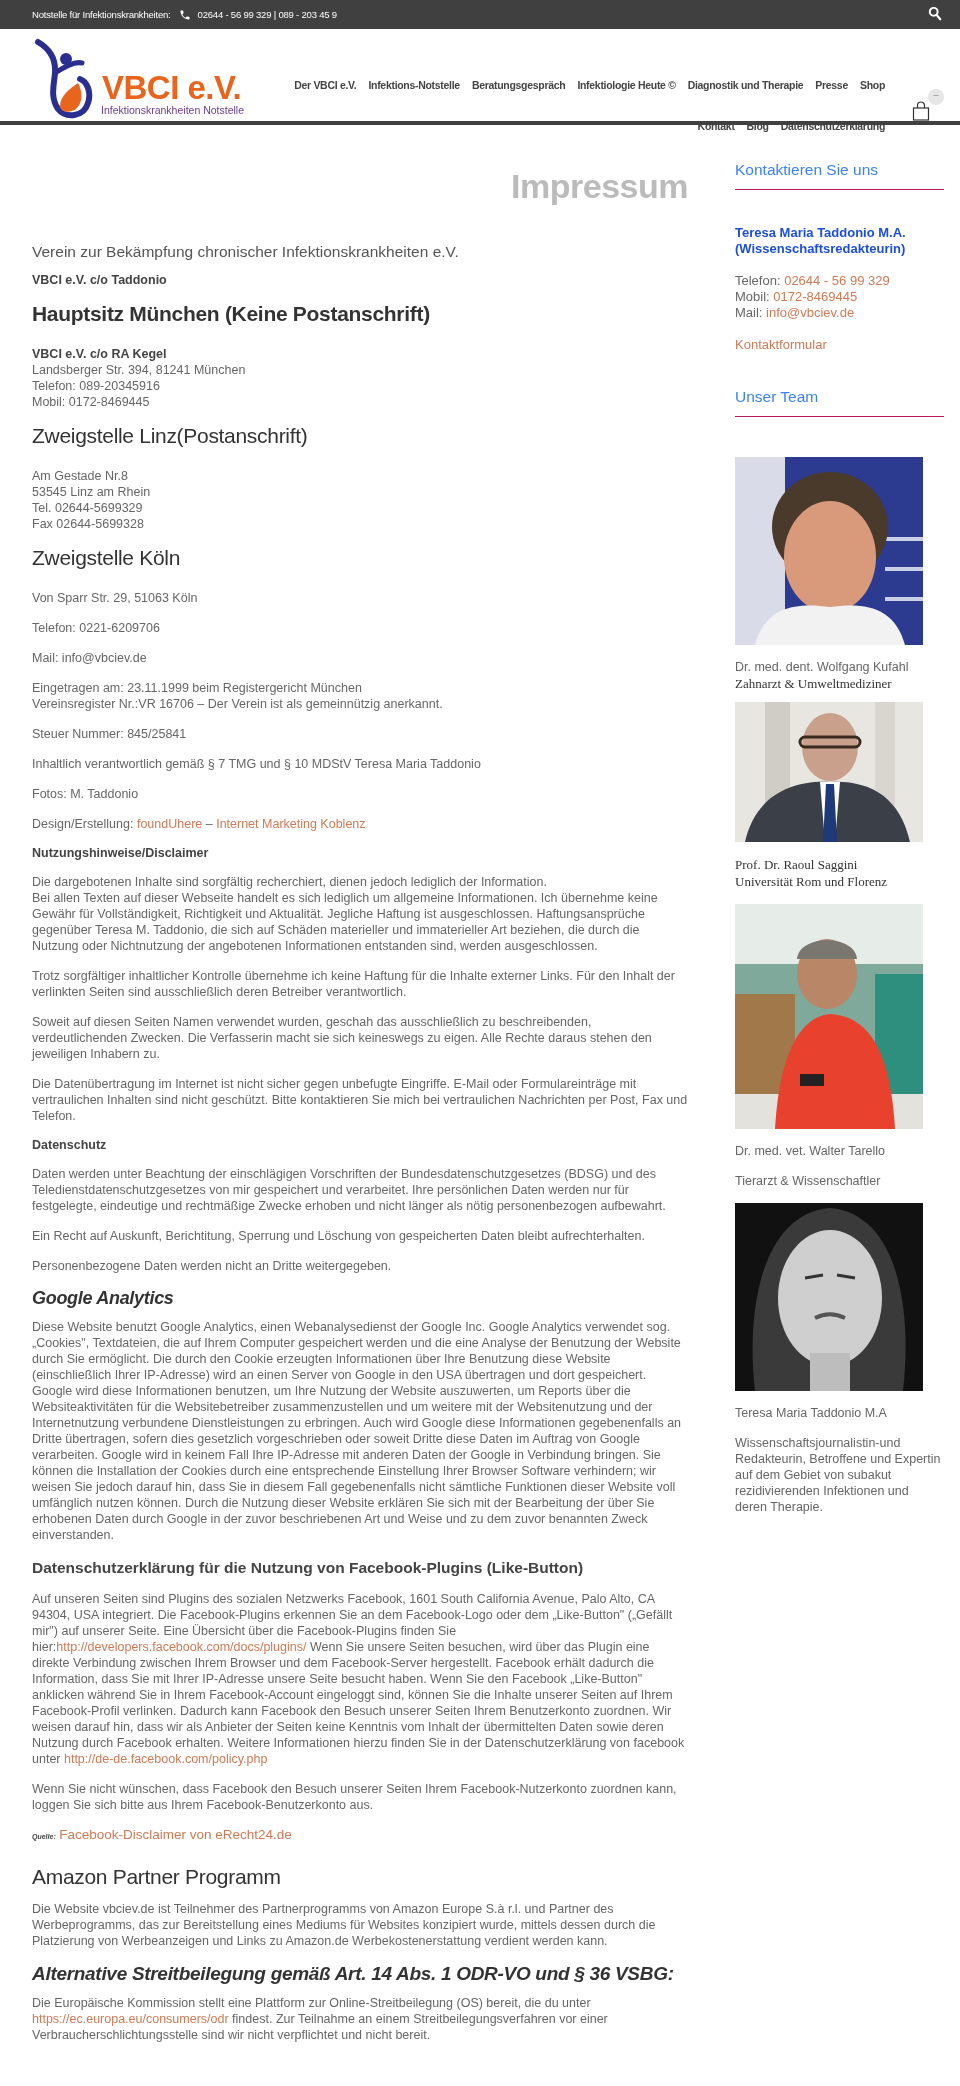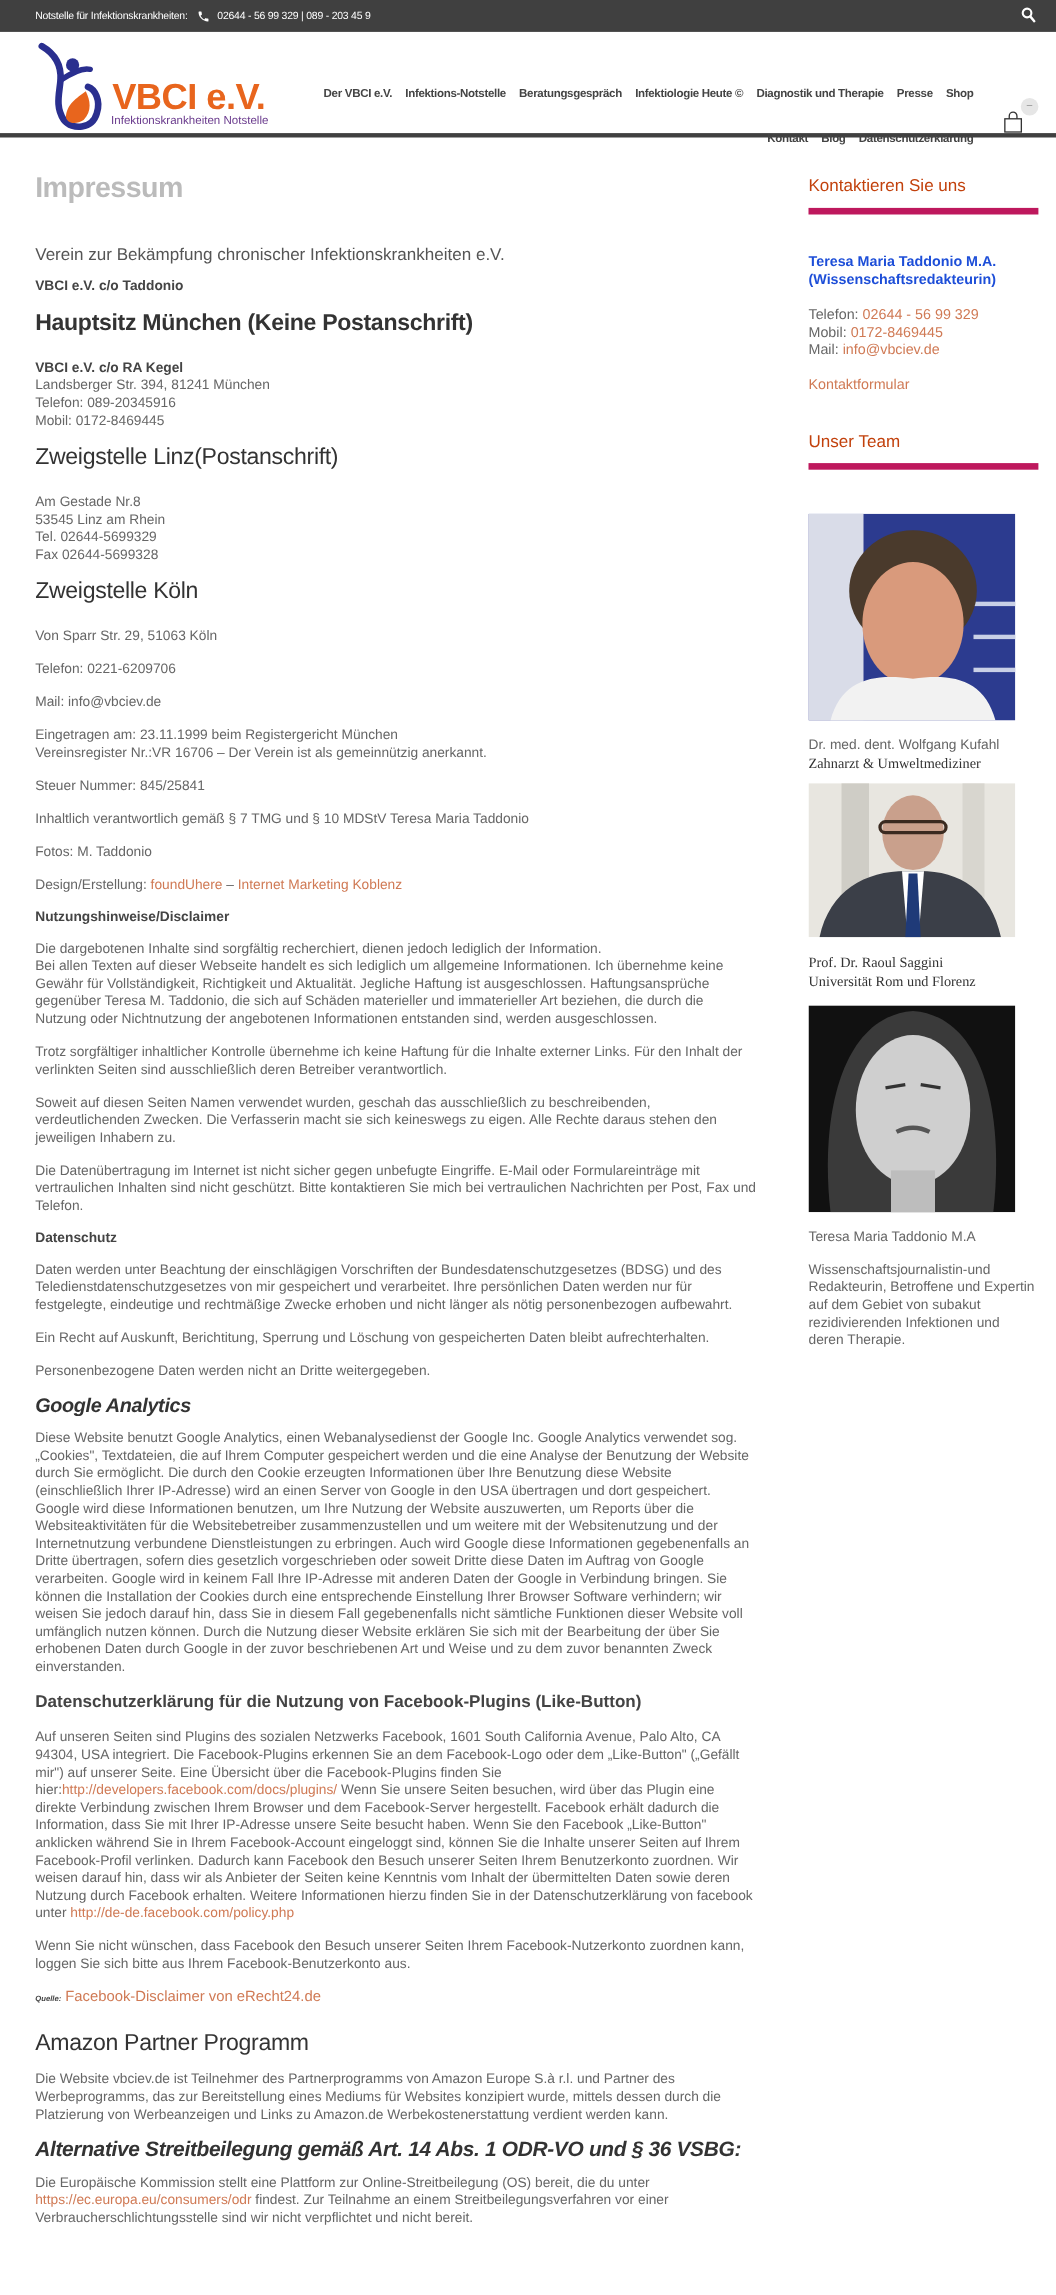--- a/index.html
+++ b/index.html
@@ -24,35 +24,35 @@
   .nav-row.r2 { top: 91px; }
   .nav-row a { color: #444; font-weight: bold; font-size: 10.5px; letter-spacing: -0.3px; font-family: "Liberation Sans", sans-serif; }
   .cart-icon { position: absolute; right: 30px; top: 72px; width: 18px; height: 20px; cursor: pointer; }
   .cart-badge { position: absolute; right: 16px; top: 60px; width: 16px; height: 16px; border-radius: 50%; background: #e6e6e6; color: #888; font-size: 9px; text-align: center; line-height: 12px; }
 
   
   .page { display: flex; padding-top: 0; }
   .main { width: 720px; padding: 0 32px 40px 32px; }
   .sidebar { width: 240px; padding: 0 16px 40px 15px; }
 
-  .page-title { text-align: left; color: #bbb; font-size: 26px; margin-top: 30px; font-family: "Liberation Sans", sans-serif; letter-spacing: -0.5px; }
+  .page-title { text-align: right; color: #bbb; font-size: 34px; margin-top: 42px; font-family: "Liberation Sans", sans-serif; letter-spacing: -0.5px; }
 
   .main p { line-height: 16px; margin-bottom: 14px; color: #666; }
   .main p.lead { font-size: 15.5px; color: #555; margin-top: 38px; margin-bottom: 12px; }
   .main .strong { font-weight: bold; color: #444; }
   .main h2 { font-size: 21px; color: #333; margin: 12px 0 20px; font-weight: normal; letter-spacing: -0.3px; }
   .main h2.bold { font-weight: bold; }
   .main h2.italic { font-style: italic; font-weight: bold; font-size: 18px; margin: 6px 0 10px; }
   .main h3 { font-size: 15.5px; color: #444; font-weight: bold; margin: 16px 0 14px; }
   .main h4 { font-size: 12.5px; font-weight: bold; color: #444; margin: 0 0 14px; }
   .quelle-label { font-size: 7px; font-style: italic; font-weight: bold; color: #444; }
   .quelle-link { font-size: 13.5px; }
 
   
-  .widget-title { font-size: 15.5px; color: #c2410c; padding-bottom: 10px; border-bottom: 6px solid #be185d; margin-top: 36px; }
+  .widget-title { font-size: 15.5px; color: #3b82f6; padding-bottom: 10px; border-bottom: 1px solid #be185d; margin-top: 36px; }
   .widget-title.team { }
   .contact-name { font-weight: bold; color: #1d4ed8; font-size: 13px; line-height: 16px; margin-top: 35px; }
   .contact-lines { margin-top: 16px; line-height: 16px; font-size: 13px; color: #666; }
   .contact-form { display: block; margin-top: 16px; font-size: 13px; }
   .team-member { margin-top: 28px; }
   .team-photo { width: 188px; display: block; }
   .team-name { margin-top: 14px; font-size: 12.5px; color: #666; line-height: 16px; }
   .team-role-serif { font-family: "Liberation Serif", serif; color: #333; font-size: 13px; line-height: 17px; }
   .team-role { font-size: 12.5px; color: #666; margin-top: 14px; line-height: 16px; }
 </style>
@@ -218,20 +218,35 @@
         <ellipse cx="95" cy="45" rx="28" ry="34" fill="#c9a08c"></ellipse>
         <rect x="65" y="35" width="60" height="10" rx="5" fill="none" stroke="#3a2a20" stroke-width="3"></rect>
         <path d="M10 140 C20 95,55 78,95 80 C135 78,165 95,175 140 Z" fill="#3b3f48"></path>
         <path d="M85 80 L105 80 L100 140 L90 140 Z" fill="#fff"></path>
         <path d="M91 82 L99 82 L102 140 L88 140 Z" fill="#1f3a78"></path>
       </svg>
       <div class="team-role-serif" style="margin-top:14px;">Prof. Dr. Raoul Saggini</div>
       <div class="team-role-serif">Universität Rom und Florenz</div>
     </div>
 
+    <div class="team-member" style="margin-top:14px;">
+      <svg class="team-photo" viewBox="0 0 188 225" height="225">
+        <rect width="188" height="225" fill="#7fa99a"></rect>
+          <rect width="188" height="60" fill="#e6ece8"></rect>
+        <rect x="0" y="90" width="60" height="135" fill="#a0784a"></rect>
+          <rect x="140" y="70" width="48" height="155" fill="#2f8f7e"></rect>
+        <rect x="0" y="190" width="188" height="35" fill="#e4e2dc"></rect>
+        <ellipse cx="92" cy="70" rx="30" ry="35" fill="#b98668"></ellipse>
+        <path d="M62 55 C64 30,120 30,122 55" fill="#7a7670"></path>
+        <path d="M40 225 C45 140,70 112,95 110 C130 112,155 140,160 225 Z" fill="#e8412e"></path>
+        <rect x="65" y="170" width="24" height="12" fill="#222"></rect>
+      </svg>
+      <div class="team-name">Dr. med. vet. Walter Tarello</div>
+      <div class="team-role">Tierarzt &amp; Wissenschaftler</div>
+    </div>
 
     <div class="team-member" style="margin-top:14px;">
       <svg class="team-photo" viewBox="0 0 188 188" height="188">
         <rect width="188" height="188" fill="#111"></rect>
         <path d="M20 188 C10 100,30 10,95 5 C160 10,178 100,168 188 Z" fill="#3a3a3a"></path>
         <ellipse cx="95" cy="95" rx="52" ry="68" fill="#cfcfcf"></ellipse>
         <path d="M70 75 L88 72 M102 72 L120 75" stroke="#333" stroke-width="3"></path>
         <path d="M80 115 C90 110,100 110,110 115" stroke="#555" stroke-width="4" fill="none"></path>
         <rect x="75" y="150" width="40" height="38" fill="#bdbdbd"></rect>
       </svg>

